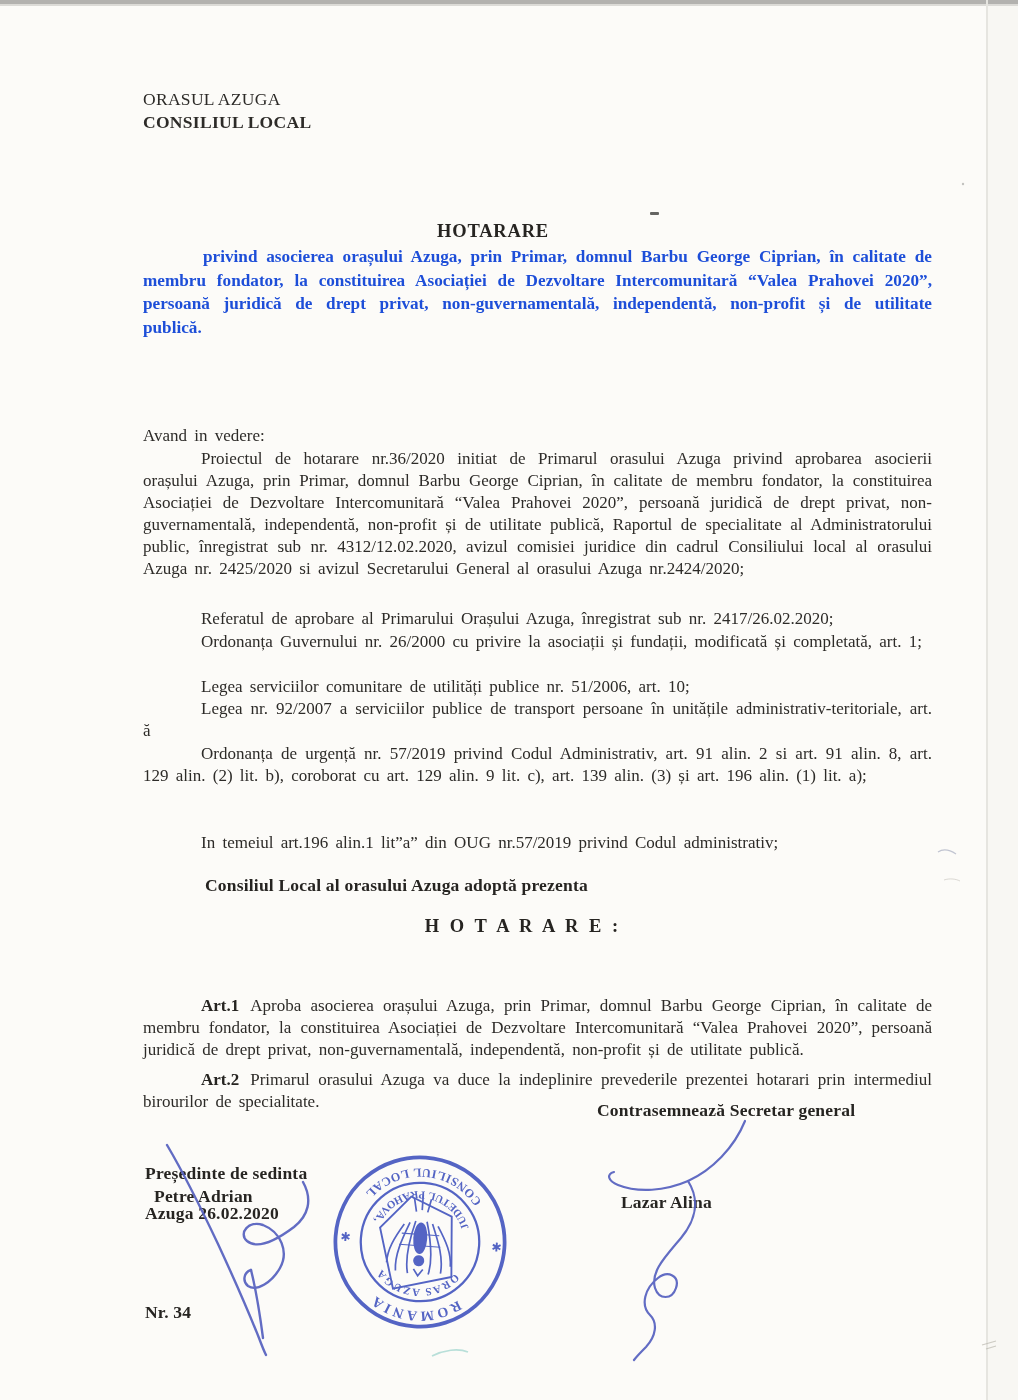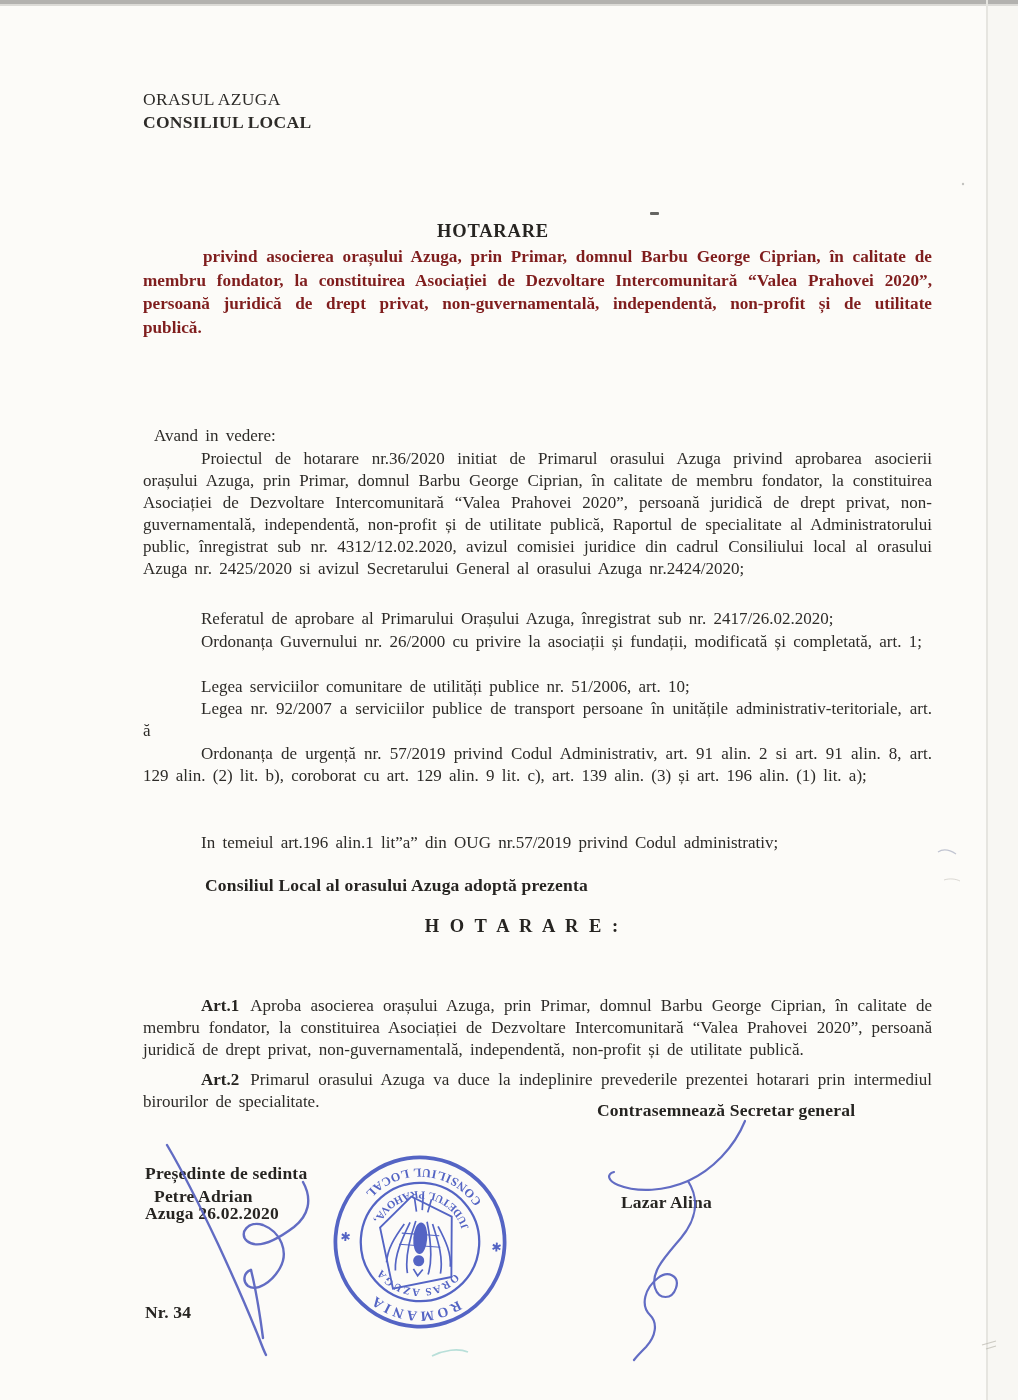--- a/index.html
+++ b/index.html
@@ -16,21 +16,21 @@
   .hdr-line{font-size:17.5px;line-height:23px;letter-spacing:.3px;}
   .bold{font-weight:bold;}
   .doc-h1{
     left:143px;top:221px;width:700px;
     text-align:center;font-weight:bold;font-size:18.5px;letter-spacing:.8px;color:#262421;
   }
   .title-p{
     left:143px;top:245px;width:789px;
     font-weight:bold;font-size:17.2px;line-height:23.5px;
     text-align:justify;text-align-last:left;text-indent:60px;
-    word-spacing:4px;color:#7f1d1d;
+    word-spacing:4px;color:#1d4ed8;
   }
   .body-p{
     left:143px;width:789px;
     font-size:17px;line-height:22px;
     text-align:justify;text-align-last:left;
     word-spacing:3px;
   }
   .indent{text-indent:58px;}
   .art-label{font-weight:bold;margin-right:11px;color:#262421;}
   .doc-h2{
@@ -58,21 +58,21 @@
   <div class="abs scan-dash"></div>
 
   <div class="abs" style="left:143px;top:88px;">
     <div class="hdr-line">ORASUL  AZUGA</div>
     <div class="hdr-line bold">CONSILIUL LOCAL</div>
   </div>
 
   <div class="abs doc-h1">HOTARARE</div>
   <p class="abs title-p">privind asocierea orașului Azuga, prin Primar, domnul Barbu George Ciprian, în calitate de membru fondator, la constituirea Asociației de Dezvoltare Intercomunitară “Valea Prahovei 2020”, persoană juridică de drept privat, non-guvernamentală, independentă, non-profit și de utilitate publică.</p>
 
-  <p class="abs body-p" style="top:425px;margin-left:11px;">Avand in vedere:</p>
+  <p class="abs body-p" style="top:425px;">Avand in vedere:</p>
   <p class="abs body-p indent" style="top:448px;">Proiectul de hotarare nr.36/2020 initiat de Primarul orasului Azuga privind aprobarea asocierii orașului Azuga, prin Primar, domnul Barbu George Ciprian, în calitate de membru fondator, la constituirea Asociației de Dezvoltare Intercomunitară “Valea Prahovei 2020”, persoană juridică de drept privat, non-guvernamentală, independentă, non-profit și de utilitate publică, Raportul de specialitate al Administratorului public, înregistrat sub nr. 4312/12.02.2020, avizul comisiei juridice din cadrul Consiliului local al orasului Azuga nr. 2425/2020 si avizul Secretarului General al orasului Azuga nr.2424/2020;</p>
   <p class="abs body-p indent" style="top:608px;">Referatul de aprobare al Primarului Orașului Azuga, înregistrat sub nr.  2417/26.02.2020;</p>
   <p class="abs body-p indent" style="top:631px;">Ordonanța Guvernului nr. 26/2000 cu privire la asociații și fundații, modificată și completată, art. 1;</p>
   <p class="abs body-p indent" style="top:676px;">Legea  serviciilor comunitare de utilități publice nr. 51/2006, art. 10;</p>
   <p class="abs body-p indent" style="top:698px;">Legea nr. 92/2007 a serviciilor publice de transport persoane în unitățile administrativ-teritoriale, art. ă</p>
   <p class="abs body-p indent" style="top:743px;">Ordonanța de urgență nr. 57/2019 privind Codul Administrativ, art. 91 alin. 2 si art. 91 alin. 8, art. 129 alin. (2) lit. b), coroborat cu art. 129 alin. 9 lit. c), art. 139 alin. (3) și art. 196 alin. (1) lit. a);</p>
 
   <p class="abs body-p indent" style="top:832px;">In temeiul art.196 alin.1 lit”a” din OUG nr.57/2019 privind Codul administrativ;</p>
   <p class="abs sig" style="left:205px;top:875px;">Consiliul Local al orasului Azuga adoptă prezenta</p>
   <div class="abs doc-h2">H O T A R A R E :</div>

